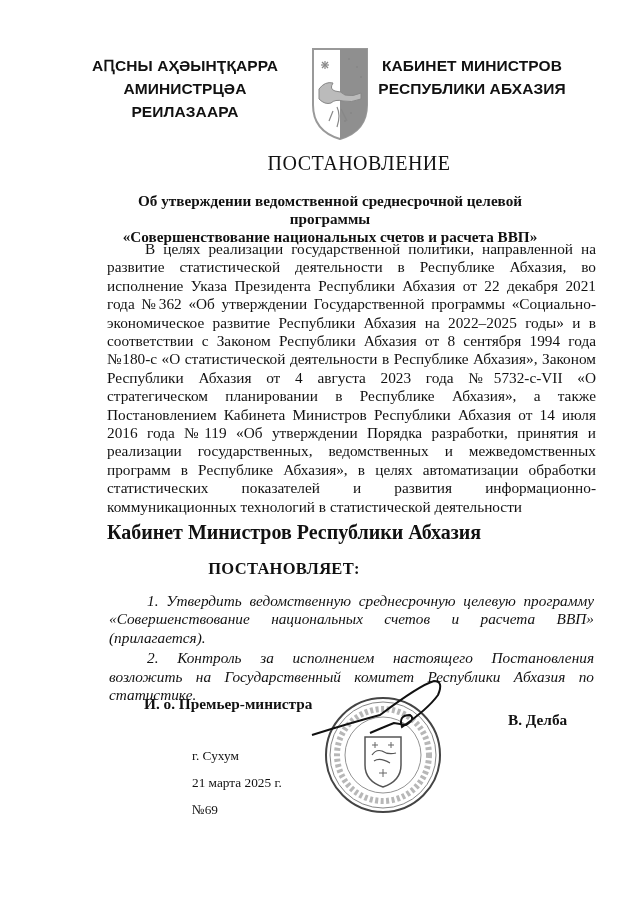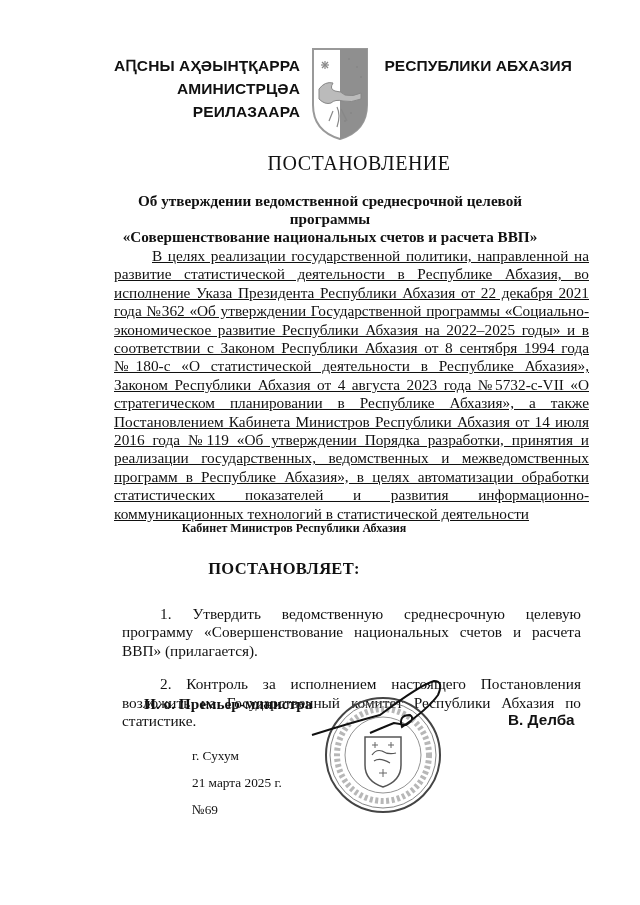--- a/index.html
+++ b/index.html
@@ -1,59 +1,59 @@
 <!DOCTYPE html>
 <html><head>
 <meta charset="utf-8">
 <style>
   html, body { margin: 0; padding: 0; background: #ffffff; }
   body { width: 640px; height: 905px; position: relative; overflow: hidden; color: #111; }
   .header-left, .header-right {
     position: absolute; font-family: "Liberation Sans", sans-serif; font-size: 15.5px;
-    text-align: right; line-height: 23px; letter-spacing: 0.1px;
+    text-align: center; line-height: 23px; letter-spacing: 0.1px;
   }
   .header-left { left: 70px; width: 230px; top: 54px; }
   .header-right { left: 372px; width: 200px; top: 54px; font-weight: bold; }
   .header-left { font-weight: bold; }
   .emblem { position: absolute; left: 311px; top: 47px; width: 58px; height: 94px; }
   .title {
     position: absolute; left: 0; width: 640px; top: 152px; text-align: center;
     font-family: "Liberation Serif", serif; font-weight: normal; font-size: 20px; letter-spacing: 0.5px; margin-left: 39px;
   }
   .subtitle {
     position: absolute; left: 100px; width: 460px; top: 192px; text-align: center;
     font-family: "Liberation Serif", serif; font-weight: bold; font-size: 15.2px; line-height: 18px;
   }
   .body-text {
     position: absolute; left: 107px; width: 489px; top: 240px;
     font-family: "Liberation Serif", serif; font-size: 15.3px; line-height: 18.4px;
     text-align: justify; text-align-last: left;
   }
-  .body-text p { margin: 7px; text-indent: 38px; text-decoration: underline; }
+  .body-text p { margin: 0; text-indent: 38px; }
   .cabinet {
     position: absolute; left: 0; width: 588px; top: 521px; text-align: center;
-    font-family: "Liberation Serif", serif; font-weight: bold; font-size: 12px;
+    font-family: "Liberation Serif", serif; font-weight: bold; font-size: 20px;
   }
   .decrees {
     position: absolute; left: 0; width: 568px; top: 559px; text-align: center;
     font-family: "Liberation Serif", serif; font-weight: bold; font-size: 16.5px; letter-spacing: 0.3px;
   }
   .items {
     position: absolute; left: 107px; width: 489px; top: 590px;
     font-family: "Liberation Serif", serif; font-size: 15.3px; line-height: 18.4px;
     text-align: justify; text-align-last: left;
   }
-  .items p { margin: 15px; text-indent: 38px; }
+  .items p { margin: 2px; text-indent: 38px; font-style: italic; }
   .sign-role {
     position: absolute; left: 144px; top: 695px;
     font-family: "Liberation Serif", serif; font-weight: bold; font-size: 15.3px;
   }
   .sign-name {
     position: absolute; left: 508px; top: 711px;
-    font-family: Liberation Sans, sans-serif; font-weight: bold; font-size: 15.3px;
+    font-family: Liberation Serif, serif; font-weight: bold; font-size: 15.3px;
   }
   .meta {
     position: absolute; left: 144px; top: 742px;
     font-family: "Liberation Serif", serif; font-size: 13.3px; line-height: 27px;
   }
   .meta div { height: 27px; margin-left: 48px; }
   .seal { position: absolute; left: 310px; top: 675px; width: 150px; height: 145px; }
 </style>
 </head>
 <body>
@@ -79,20 +79,21 @@
         <line x1="14" y1="14" x2="14" y2="22"></line>
       <line x1="11" y1="15" x2="17" y2="21"></line>
         <line x1="17" y1="15" x2="11" y2="21"></line>
     </g>
     <path d="M8 42 Q14 34 22 36 Q18 42 24 44 Q30 44 34 48 Q42 50 50 46 L50 52 Q40 56 32 54 Q24 52 20 56 Q14 58 8 52 Z" fill="#bbb" stroke="#888" stroke-width="1"></path>
     <path d="M26 60 Q30 68 26 80 M30 62 L36 74 M22 64 L18 74" stroke="#888" stroke-width="1.2" fill="none"></path>
   </svg>
 </div>
 
 <div class="header-right">
+  <div>КАБИНЕТ МИНИСТРОВ</div>
   <div>РЕСПУБЛИКИ АБХАЗИЯ</div>
 </div>
 
 <div class="title">ПОСТАНОВЛЕНИЕ</div>
 
 <div class="subtitle">
   <div>Об утверждении ведомственной среднесрочной целевой программы</div>
   <div>«Совершенствование национальных счетов и расчета ВВП»</div>
 </div>
 

